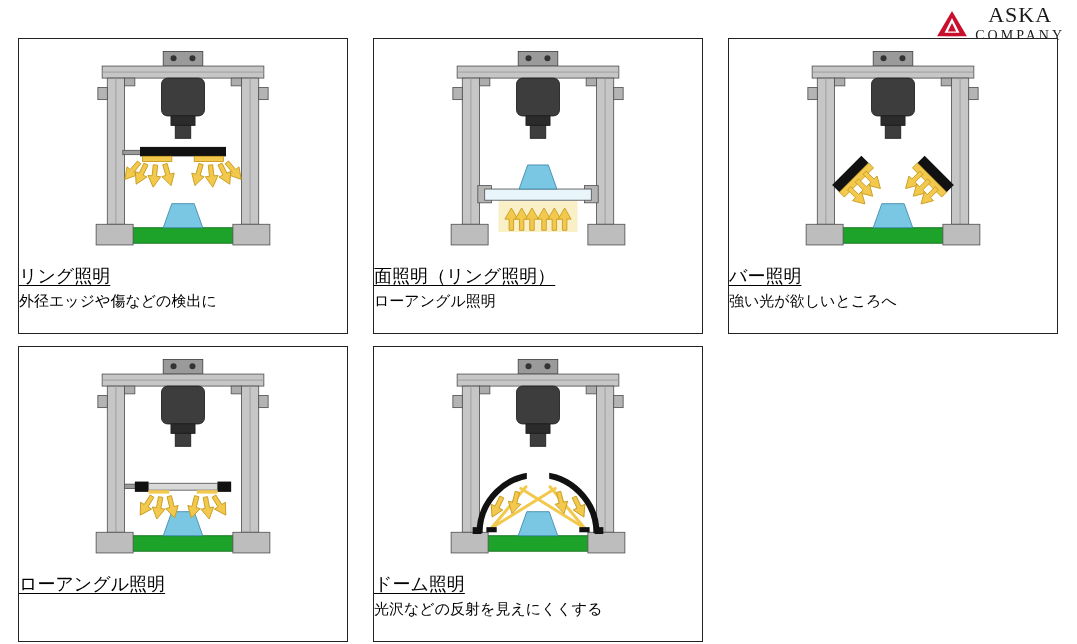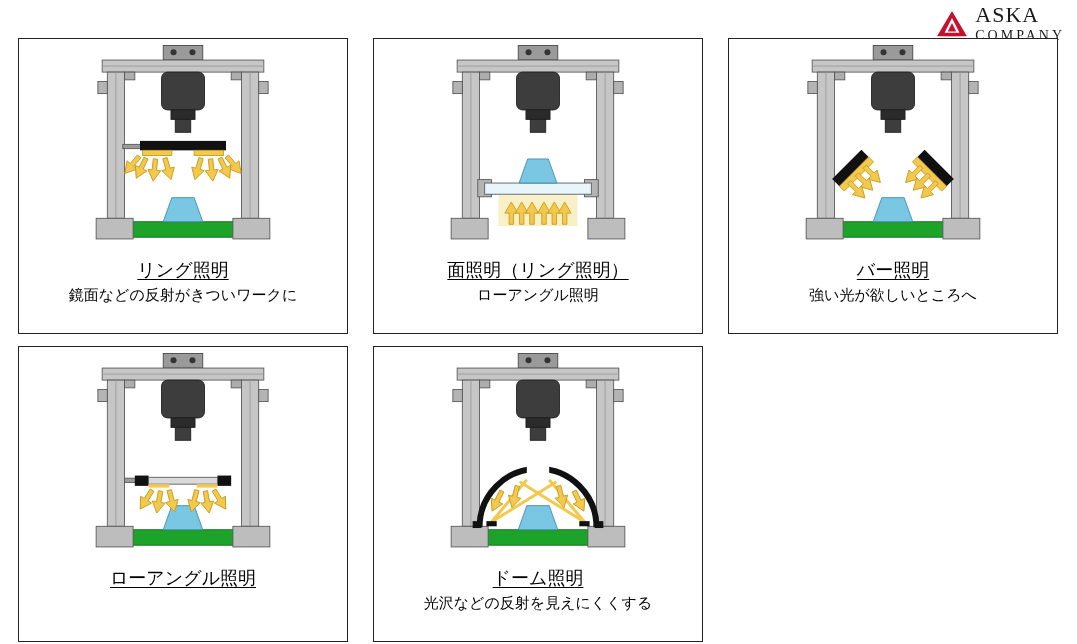--- a/index.html
+++ b/index.html
@@ -1,31 +1,31 @@
 <!DOCTYPE html>
 <html><head>
 <meta charset="utf-8">
 <style>
   html,body{margin:0;padding:0;}
   body{
     width:1077px;height:644px;position:relative;background:#ffffff;
     font-family:"Liberation Sans","DejaVu Sans",sans-serif;overflow:hidden;color:#111;
   }
   .logo{position:absolute;top:4px;right:12px;display:flex;align-items:center;gap:7px;}
-  .logo-text{display:flex;flex-direction:column;line-height:1;}
+  .logo-text{display:flex;flex-direction:column;align-items:center;line-height:1;}
   .logo-name{font-family:"Liberation Serif","DejaVu Serif",serif;font-size:22px;letter-spacing:1px;color:#1a1a1a;}
   .logo-sub{font-family:"Liberation Serif","DejaVu Serif",serif;font-size:14px;letter-spacing:3px;color:#1a1a1a;margin-top:3px;}
   .grid{
     position:absolute;top:38px;left:18px;
     display:grid;grid-template-columns:repeat(3,330px);grid-template-rows:296px 296px;
     column-gap:25px;row-gap:12px;
   }
   .cell{
     box-sizing:border-box;border:1.5px solid #222;background:#fff;
-    display:flex;flex-direction:column;align-items:center;padding-top:3px;
+    display:flex;flex-direction:column;align-items:flex-start;padding-top:9px;
   }
   .illus{width:100%;height:215px;display:flex;justify-content:center;}
   .illus svg{width:258px;height:215px;}
   .title{
     font-size:18px;color:#000;text-decoration:underline;text-underline-offset:3px;
     margin-top:1px;white-space:nowrap;
   }
   .desc{font-size:15px;color:#000;margin-top:4px;white-space:nowrap;}
 </style>
 </head>
@@ -98,21 +98,21 @@
           <use href="#g-arrow" transform="translate(118,136) rotate(6)"></use>
           <use href="#g-arrow" transform="translate(129,135) rotate(-16)"></use>
           <use href="#g-arrow" transform="translate(201,133) rotate(-40)"></use>
           <use href="#g-arrow" transform="translate(193,135) rotate(-26)"></use>
           <use href="#g-arrow" transform="translate(182,136) rotate(-6)"></use>
           <use href="#g-arrow" transform="translate(171,135) rotate(16)"></use>
         </g>
       </svg>
     </div>
     <div class="title">リング照明</div>
-    <div class="desc">鏡面などの反射がきついワークに</div>
+    <div class="desc">外径エッジや傷などの検出に</div>
   </div>
 
   <div class="cell">
     <div class="illus">
       <svg viewBox="0 0 300 250">
         <use href="#g-frame"></use>
         <use href="#g-camera"></use>
         <use href="#g-feet"></use>
         <rect x="104" y="178" width="92" height="36" fill="#faf0c8"></rect>
         <g>

